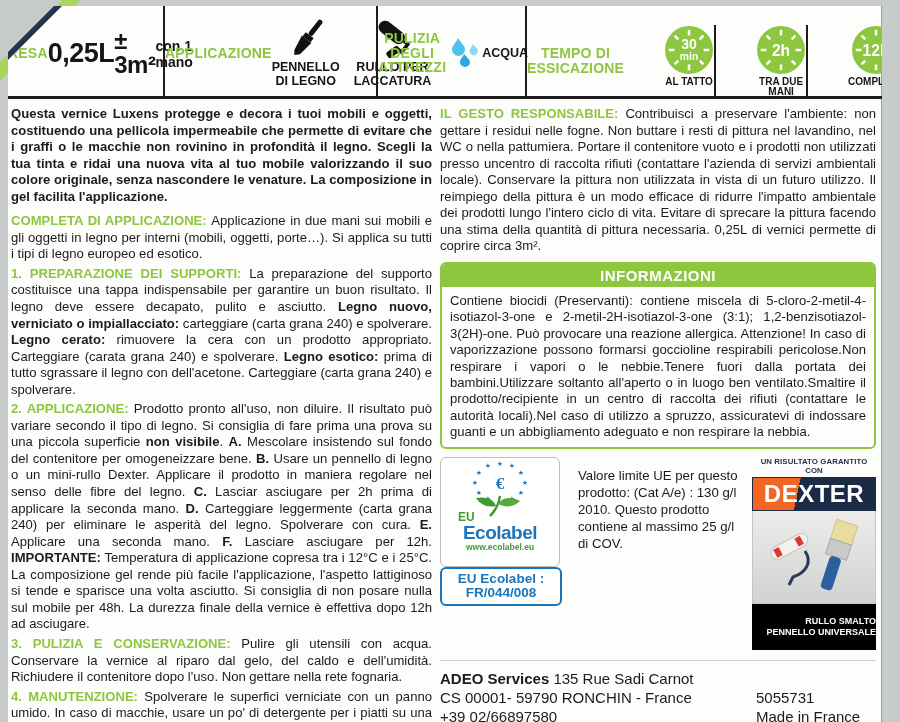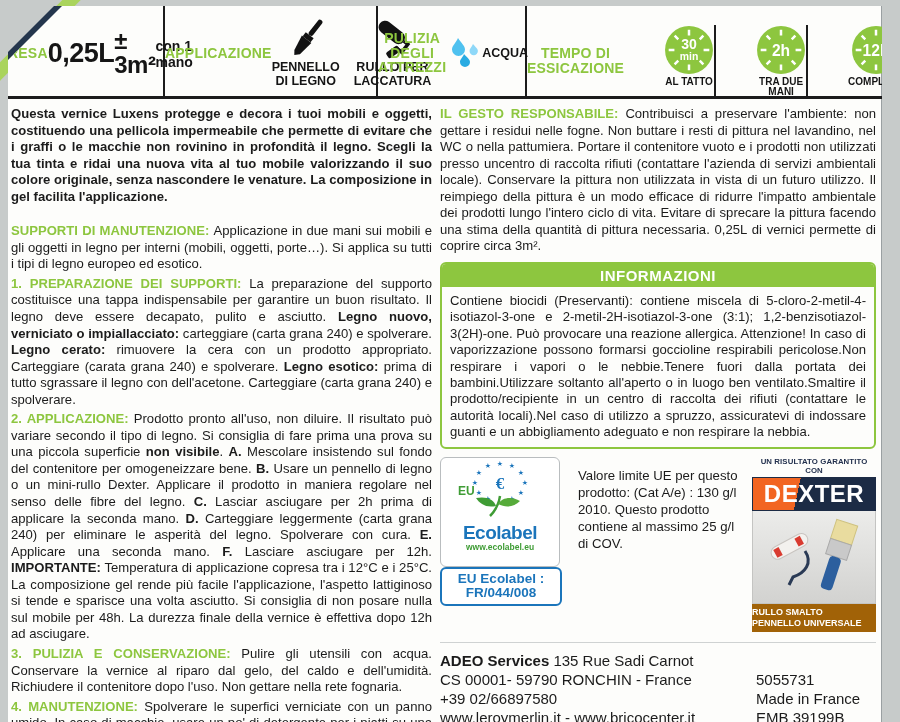--- a/index.html
+++ b/index.html
@@ -26,41 +26,41 @@
   .tempo{flex:1;padding-top:4px;}
   .stages{display:flex;width:100%;flex:1;}
   .stage{flex:1;display:flex;flex-direction:column;align-items:center;border-right:2.5px solid #1c1c1c;margin-left:40px;}
   .stage:last-child{border-right:none;}
   .stage .tool-label{margin-top:2px;font-size:10px;}
   
   .content{display:flex;padding:7px 6px 0 3px;}
   .colL{width:441px;margin-right:8px;}
   .colR{flex:1;}
   p.para{margin:0 0 3px 0;font-size:13.1px;line-height:16.55px;color:#1b1b1b;text-align:justify;}
-  p.intro{font-weight:bold;margin-bottom:18px;}
+  p.intro{font-weight:bold;margin-bottom:8px;}
   .gh{color:#8dc63f;font-weight:bold;}
   .b{font-weight:bold;}
   
   .infobox{border:2.5px solid #8dc63f;border-radius:6px;overflow:hidden;margin:7px 0 8px 0;}
   .infobox .bar{background:#8dc63f;color:#fff;font-weight:bold;font-size:15px;text-align:center;padding:3px 0;letter-spacing:.5px;}
   .infobox .ibody{padding:6px 8px;font-size:13.1px;line-height:16.4px;color:#1b1b1b;text-align:justify;}
   
   .bottomrow{display:flex;gap:6px;}
   .ecolabel-wrap{width:132px;flex:none;}
   .ecolabel-box{border:1.5px solid #b9bdbf;border-radius:6px;width:118px;height:108px;display:flex;flex-direction:column;align-items:center;background:#fff;}
   .eco-name{color:#1b75bb;font-size:19px;font-weight:bold;line-height:.9;letter-spacing:-.5px;}
   .eco-eu{color:#3f9c35;font-size:12px;font-weight:bold;position:absolute;}
   .eco-url{color:#3f9c35;font-size:8.5px;font-weight:bold;margin-top:1px;}
   .eco-cert{border:2px solid #1b75bb;border-radius:6px;width:118px;text-align:center;color:#1b75bb;font-weight:bold;font-size:13.5px;line-height:1.1;padding:3px 0;background:#fff;}
   .voc{width:168px;flex:none;font-size:13.2px;line-height:17px;color:#1b1b1b;padding-top:10px;}
   .dexter{width:124px;flex:none;margin-left:auto;}
   .dexter .tagline{color:#22304d;font-weight:bold;font-size:7.8px;letter-spacing:.1px;text-align:center;margin-bottom:2px;}
   .dexter-logo{height:32px;background:linear-gradient(102deg,#f26522 0 37%,#1c2b45 37% 100%);display:flex;align-items:center;justify-content:center;color:#fff;font-weight:bold;font-size:24px;letter-spacing:.5px;border:1px solid #1c2b45;}
   .dexter-photo{height:92px;background:linear-gradient(180deg,#ececea,#d2d2d0);border:1px solid #c4c4c2;border-top:none;}
-  .dexter-caption{background:#a16207;color:#fff;font-weight:bold;font-size:9px;text-align:left;line-height:1.25;padding:3px 0;}
+  .dexter-caption{background:#000000;color:#fff;font-weight:bold;font-size:9px;text-align:right;line-height:1.25;padding:12px 0;}
   
   .footer{display:flex;margin-top:10px;border-top:1px solid #cfd2d2;padding-top:8px;}
   .address{font-size:15px;line-height:19px;color:#1b1b1b;flex:1;}
   .codes{width:120px;font-size:15px;line-height:19px;color:#1b1b1b;padding-top:19px;}
   svg{display:block;}
 </style>
 </head>
 <body>
 
 <div class="page">
@@ -185,21 +185,21 @@
             <div class="tool-label">COMPLETA</div>
           </div>
         </div>
       </div>
     </div>
 
     <div class="content">
 
       <div class="colL">
         <p class="para intro">Questa vernice Luxens protegge e decora i tuoi mobili e oggetti, costituendo una pellicola impermeabile che permette di evitare che i graffi o le macchie non rovinino in profondità il legno. Scegli la tua tinta e ridai una nuova vita al tuo mobile valorizzando il suo colore originale, senza nascondere le venature. La composizione in gel facilita l'applicazione.</p>
-        <p class="para"><span class="gh">SUPPORTI DI MANUTENZIONE: </span><span>Applicazione in due mani sui mobili e gli oggetti in legno per interni (mobili, oggetti, porte…). Si applica su tutti i tipi di legno europeo ed esotico.</span></p>
+        <p class="para"><span class="gh">COMPLETA DI APPLICAZIONE: </span><span>Applicazione in due mani sui mobili e gli oggetti in legno per interni (mobili, oggetti, porte…). Si applica su tutti i tipi di legno europeo ed esotico.</span></p>
         <p class="para"><span class="gh">1. PREPARAZIONE DEI SUPPORTI: </span><span>La preparazione del supporto costituisce una tappa indispensabile per garantire un buon risultato. Il legno deve essere decapato, pulito e asciutto. </span><span class="b">Legno nuovo, verniciato o impiallacciato:</span><span> carteggiare (carta grana 240) e spolverare. </span><span class="b">Legno cerato:</span><span> rimuovere la cera con un prodotto appropriato. Carteggiare (carata grana 240) e spolverare. </span><span class="b">Legno esotico:</span><span> prima di tutto sgrassare il legno con dell'acetone. Carteggiare (carta grana 240) e spolverare.</span></p>
         <p class="para"><span class="gh">2. APPLICAZIONE: </span><span>Prodotto pronto all'uso, non diluire. Il risultato può variare secondo il tipo di legno. Si consiglia di fare prima una prova su una piccola superficie </span><span class="b">non visibile</span><span>. </span><span class="b">A.</span><span> Mescolare insistendo sul fondo del contenitore per omogeneizzare bene. </span><span class="b">B.</span><span> Usare un pennello di legno o un mini-rullo Dexter. Applicare il prodotto in maniera regolare nel senso delle fibre del legno. </span><span class="b">C.</span><span> Lasciar asciugare per 2h prima di applicare la seconda mano. </span><span class="b">D.</span><span> Carteggiare leggermente (carta grana 240) per eliminare le asperità del legno. Spolverare con cura. </span><span class="b">E.</span><span> Applicare una seconda mano. </span><span class="b">F.</span><span> Lasciare asciugare per 12h. </span><span class="b">IMPORTANTE:</span><span> Temperatura di applicazione copresa tra i 12°C e i 25°C. La composizione gel rende più facile l'applicazione, l'aspetto lattiginoso si tende e sparisce una volta asciutto. Si consiglia di non posare nulla sul mobile per 48h. La durezza finale della vernice è effettiva dopo 12h ad asciugare.</span></p>
         <p class="para"><span class="gh">3. PULIZIA E CONSERVAZIONE: </span><span>Pulire gli utensili con acqua. Conservare la vernice al riparo dal gelo, del caldo e dell'umidità. Richiudere il contenitore dopo l'uso. Non gettare nella rete fognaria.</span></p>
         <p class="para"><span class="gh">4. MANUTENZIONE: </span><span>Spolverare le superfici verniciate con un panno umido. In caso di macchie, usare un po' di detergente per i piatti su una spugna umida e sciacquare.</span></p>
       </div>
 
       <div class="colR">
         <p class="para"><span class="gh">IL GESTO RESPONSABILE: </span><span>Contribuisci a preservare l'ambiente: non gettare i residui nelle fogne. Non buttare i resti di pittura nel lavandino, nel WC o nella pattumiera. Portare il contenitore vuoto e i prodotti non utilizzati presso uncentro di raccolta rifiuti (contattare l'azienda di servizi ambientali locale). Conservare la pittura non utilizzata in vista di un futuro utilizzo. Il reimpiego della pittura è un modo efficace di ridurre l'impatto ambientale dei prodotti lungo l'intero ciclo di vita. Evitare di sprecare la pittura facendo una stima della quantità di pittura necessaria. 0,25L di vernici permette di coprire circa 3m².</span></p>
 
         <div class="infobox">
@@ -223,21 +223,21 @@
                     <text x="27" y="37">★</text>
                       <text x="69" y="37">★</text>
                     <text x="36" y="43">★</text>
                       <text x="60" y="43">★</text>
                   </g>
                   <text x="48" y="31" text-anchor="middle" fill="#1b75bb" font-family="Liberation Serif,serif" font-size="17" font-weight="bold">€</text>
                   <path d="M48 38 C47 46 44 52 38 58" stroke="#3f9c35" stroke-width="2.5" fill="none"></path>
                   <path d="M44 48 C34 50 28 46 24 40 C34 38 42 41 44 48z" fill="#3f9c35"></path>
                   <path d="M46 46 C54 50 62 49 68 43 C60 38 50 39 46 46z" fill="#56ab3a"></path>
                 </svg>
-                <span class="eco-eu" style="left:6px;top:26px">EU</span>
+                <span class="eco-eu" style="left:6px;top:52px">EU</span>
               </span>
               <div class="eco-name">Ecolabel</div>
               <div class="eco-url">www.ecolabel.eu</div>
             </div>
             <div class="eco-cert">
               <div>EU Ecolabel :</div>
               <div>FR/044/008</div>
             </div>
           </div>
 

